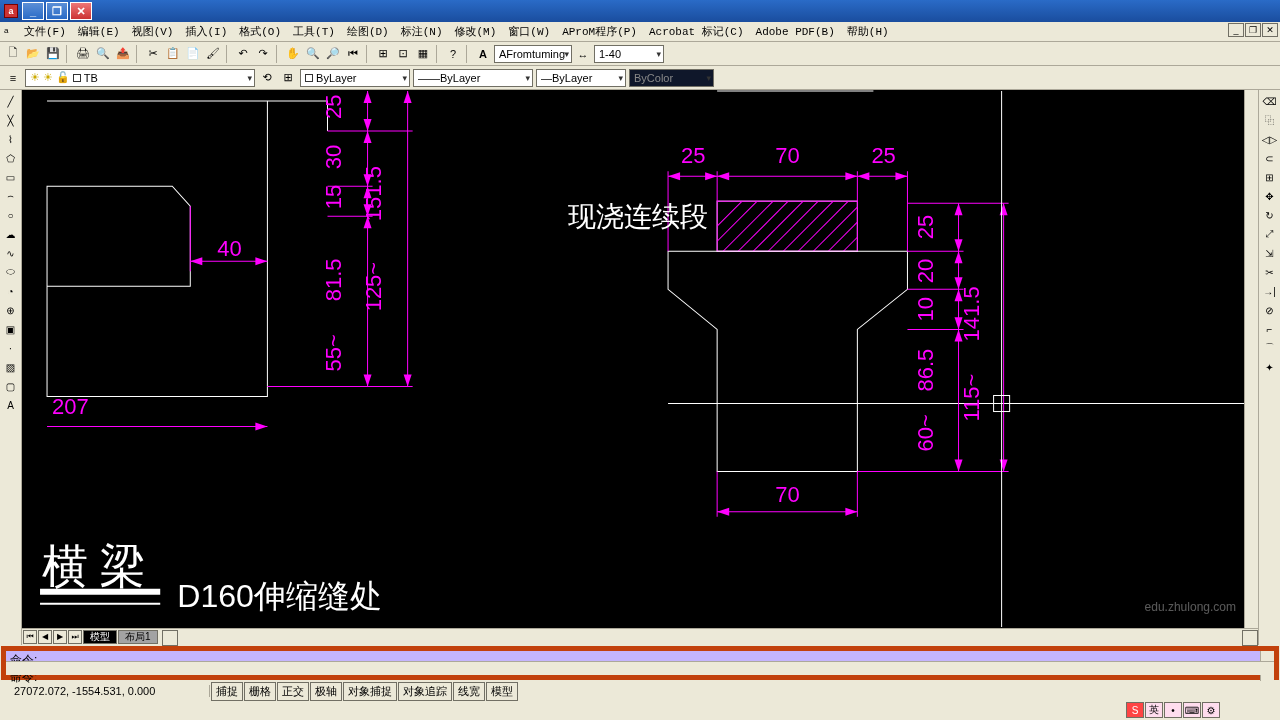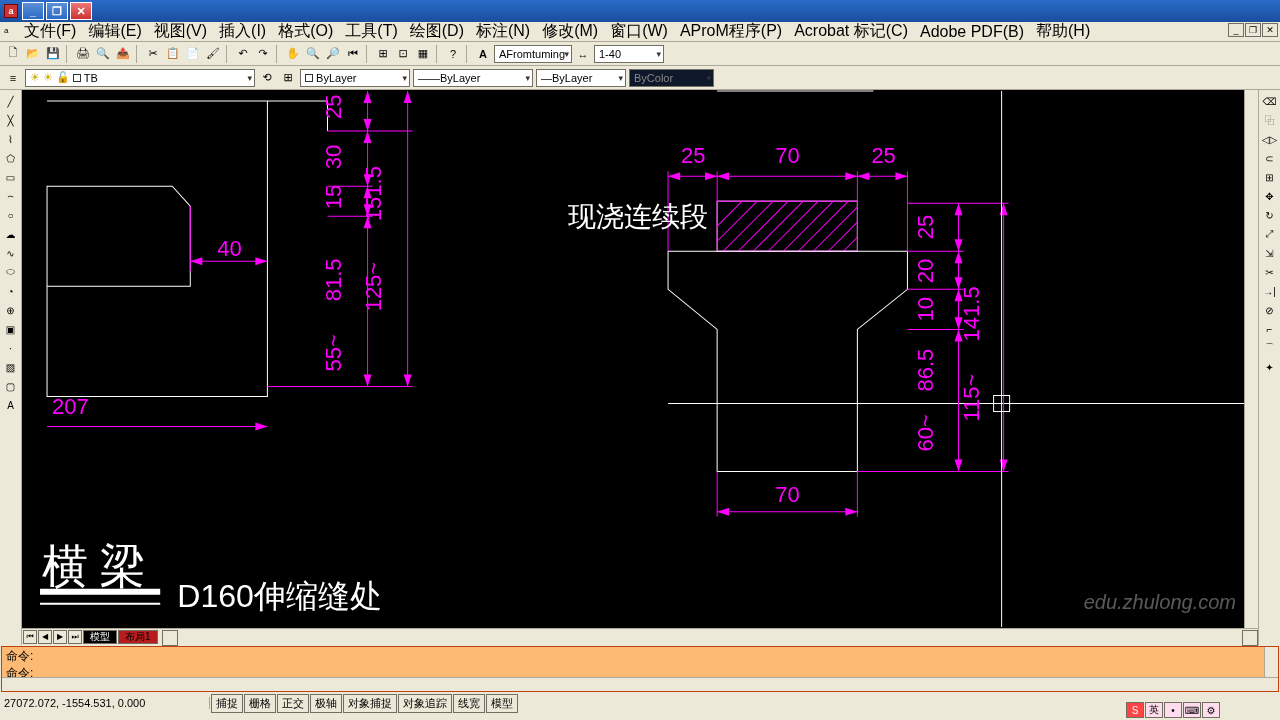--- a/index.html
+++ b/index.html
@@ -7,21 +7,21 @@
 
 .titlebar { height: 22px; background: linear-gradient(#2a6bc7,#1a4d9e); display: flex; align-items: center; color: #fff; padding-left: 4px; }
 .titlebar .icon-a { width: 14px; height: 14px; background: #c33; border: 1px solid #700; margin-right: 4px; display: flex; align-items: center; justify-content: center; font-size: 9px; font-weight: bold; }
 .titlebar .title-text { flex: 1; font-size: 11px; }
 .winbtns { display: flex; gap: 2px; padding-right: 2px; }
 .winbtn { width: 22px; height: 18px; border: 1px solid #fff; display: flex; align-items: center; justify-content: center; font-size: 11px; font-weight: bold; color: #fff; }
 .winbtn.min,.winbtn.max { background: linear-gradient(#5c8fd6,#2a6bc7); }
 .winbtn.close { background: linear-gradient(#e77,#c33); }
 
 .menubar { height: 20px; background: #ece9d8; display: flex; align-items: center; padding-left: 4px; border-bottom: 1px solid #aca899; position: relative; }
-.menubar .menu-item { padding: 2px 6px; font-size: 16px; }
+.menubar .menu-item { padding: 2px 6px; font-size: 11px; font-family: Liberation Mono, monospace; }
 .docbtns { position: absolute; right: 2px; top: 1px; display: flex; gap: 1px; }
 .docbtn { width: 16px; height: 14px; border: 1px solid #716f64; background: #ece9d8; font-size: 9px; display: flex; align-items: center; justify-content: center; }
 
 .toolbar { height: 24px; background: #ece9d8; border-bottom: 1px solid #aca899; display: flex; align-items: center; padding: 0 4px; gap: 2px; }
 .tbtn { width: 18px; height: 18px; border: 1px solid #ece9d8; display: flex; align-items: center; justify-content: center; font-size: 11px; }
 .sep { width: 4px; height: 18px; border-left: 1px solid #aca899; margin: 0 2px; }
 .dropdown { height: 18px; border: 1px solid #716f64; background: #fff; font-size: 11px; padding: 0 14px 0 4px; position: relative; display: flex; align-items: center; }
 .dropdown::after { content: '▾'; position: absolute; right: 2px; font-size: 9px; color: #333; }
 
 .propsbar { height: 24px; background: #ece9d8; border-bottom: 1px solid #aca899; display: flex; align-items: center; padding: 0 4px; gap: 3px; }
@@ -42,34 +42,34 @@
 .dim-arrow { fill: #f0f; }
 .dim-text { fill: #f0f; font-size: 22px; font-family: Arial; }
 .annot-text { fill: #fff; font-size: 28px; font-family: "SimSun"; }
 .big-text { fill: #fff; font-size: 46px; font-family: "SimHei"; }
 .med-text { fill: #fff; font-size: 32px; font-family: Arial; }
 .hatch-line { stroke: #f0f; stroke-width: 1; }
 
 .tabs-bar { height: 18px; background: #ece9d8; display: flex; align-items: center; border-top: 1px solid #aca899; }
 .tab-btn { width: 14px; height: 14px; border: 1px solid #716f64; background: #ece9d8; font-size: 8px; display: flex; align-items: center; justify-content: center; margin-left: 1px; }
 .tab { padding: 0 6px; font-size: 10px; background: #000; color: #fff; border: 1px solid #716f64; margin-left: 1px; height: 14px; display: flex; align-items: center; }
-.tab.inactive { background: #b91c1c; color: #000; }
+.tab.inactive { background: #a3a3a3; color: #000; }
 .hscrollbar { flex: 1; background: #ece9d8; height: 14px; margin-left: 4px; position: relative; }
 .hscrollbar::before, .hscrollbar::after { content: ''; width: 14px; height: 14px; border: 1px solid #716f64; position: absolute; top: 0; background: #ece9d8; }
 .hscrollbar::before { left: 0; } .hscrollbar::after { right: 0; }
 
-.cmd-area { height: 46px; background: #fdba74; border: 1px solid #c2410c; margin: 1px; font-family: "SimSun", monospace; font-size: 12px; padding: 1px 4px; position: relative; }
+.cmd-area { height: 34px; background: #c4b5fd; border: 5px solid #c2410c; margin: 1px; font-family: "SimSun", monospace; font-size: 12px; padding: 1px 4px; position: relative; }
 .cmd-area .line { white-space: pre; }
 .cmd-scroll { position: absolute; right: 0; top: 0; width: 14px; height: 30px; background: #ece9d8; border-left: 1px solid #aca899; }
 .cmd-hscroll { position: absolute; right: 0; bottom: 0; left: 0; height: 14px; background: #ece9d8; border-top: 1px solid #aca899; }
 
 .statusbar { height: 20px; background: #ece9d8; display: flex; align-items: center; font-size: 11px; }
-.coords { width: 210px; padding-left: 4px; border-right: 1px solid #aca899; }
+.coords { width: 210px; padding-left: 14px; border-right: 1px solid #aca899; }
 .status-btn { border: 1px solid #716f64; padding: 1px 4px; margin-left: 1px; font-size: 11px; background: #ece9d8; }
-.watermark { position: absolute; right: 8px; bottom: 14px; color: rgba(255,255,255,.35); font-size: 20px; font-style: italic; }
+.watermark { position: absolute; right: 8px; bottom: 14px; color: rgba(255,255,255,.35); font-size: 12px; }
 .ime { position: absolute; right: 60px; bottom: 2px; display: flex; gap: 1px; }
 .ime-btn { width: 18px; height: 16px; border: 1px solid #716f64; background: #fde; font-size: 10px; display: flex; align-items: center; justify-content: center; }
 .cursor-cross { position: absolute; stroke: #fff; }
 </style>
 </head>
 <body>
 
 <div class="titlebar">
   <div class="icon-a">a</div>
   <div class="winbtns">

